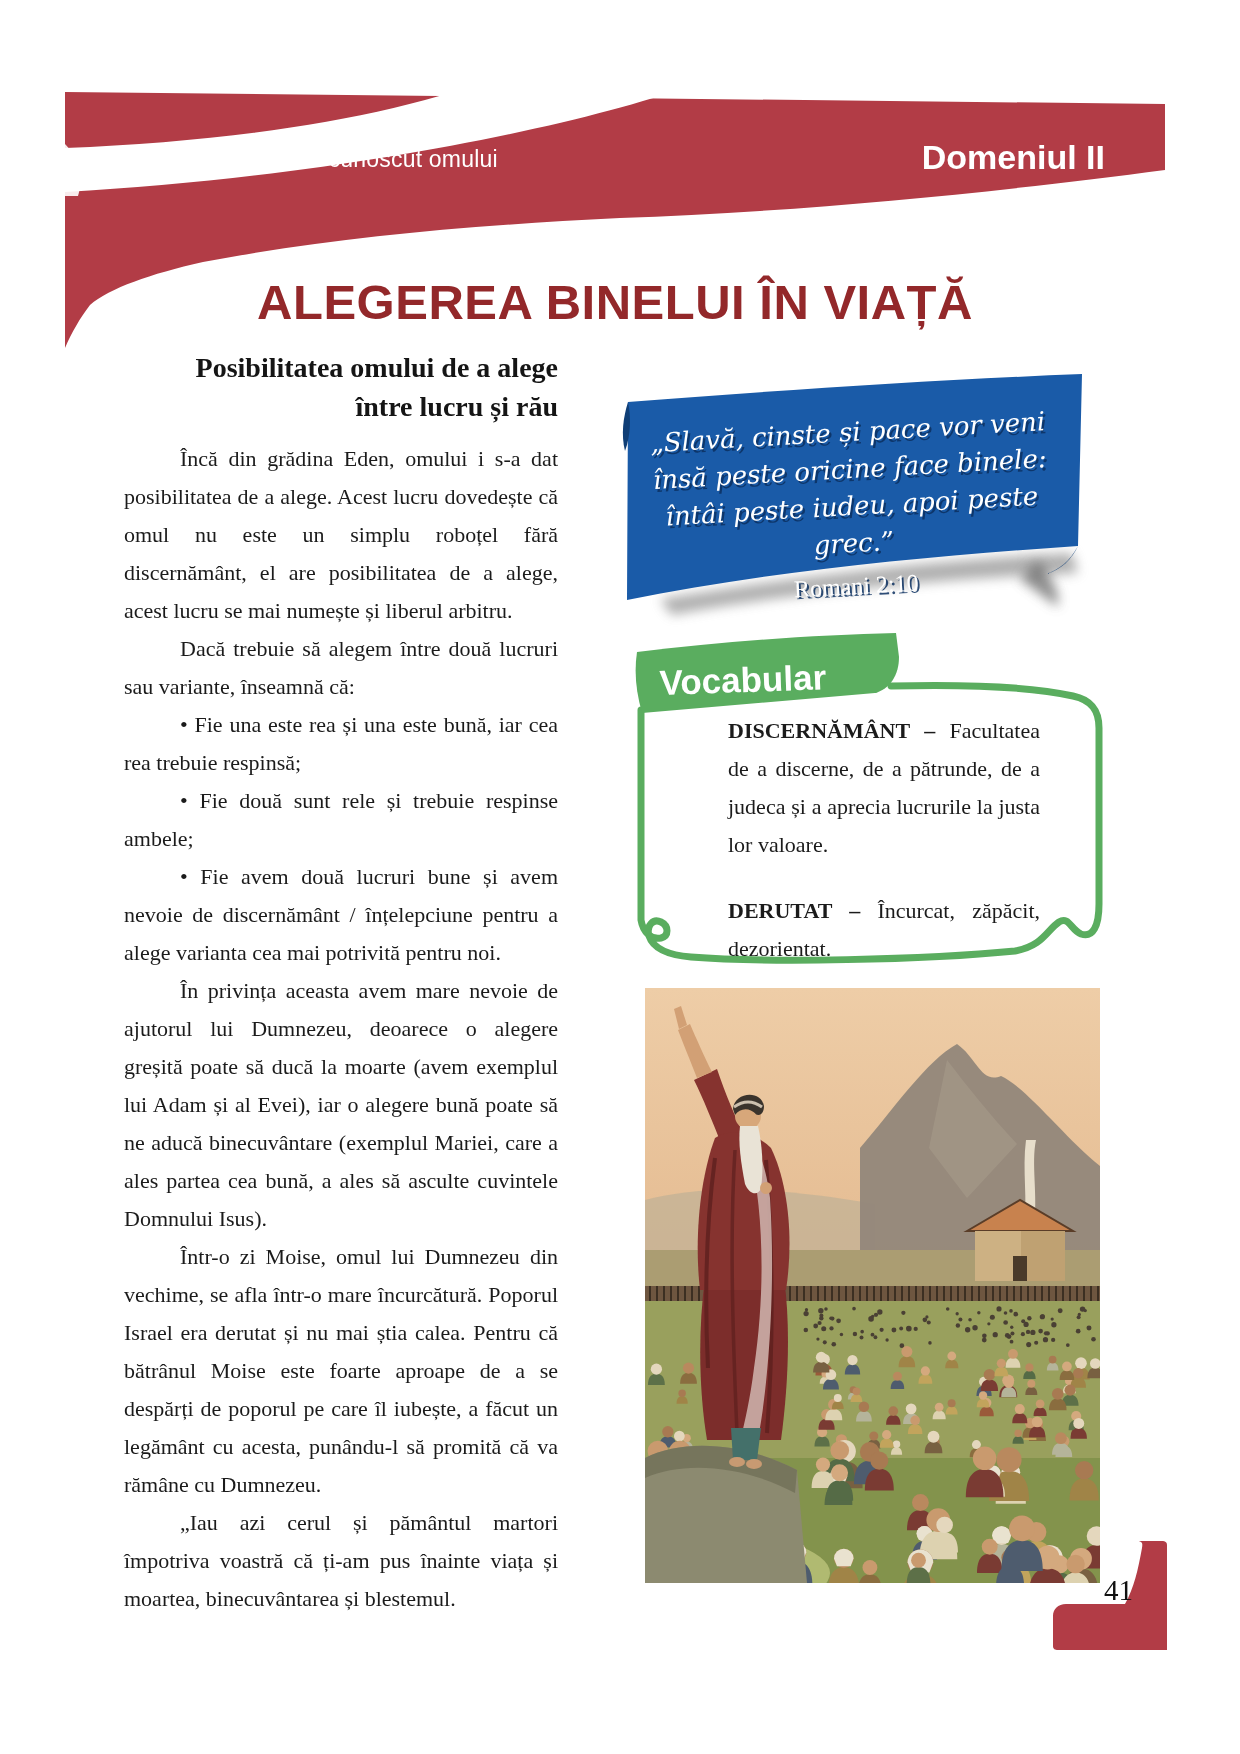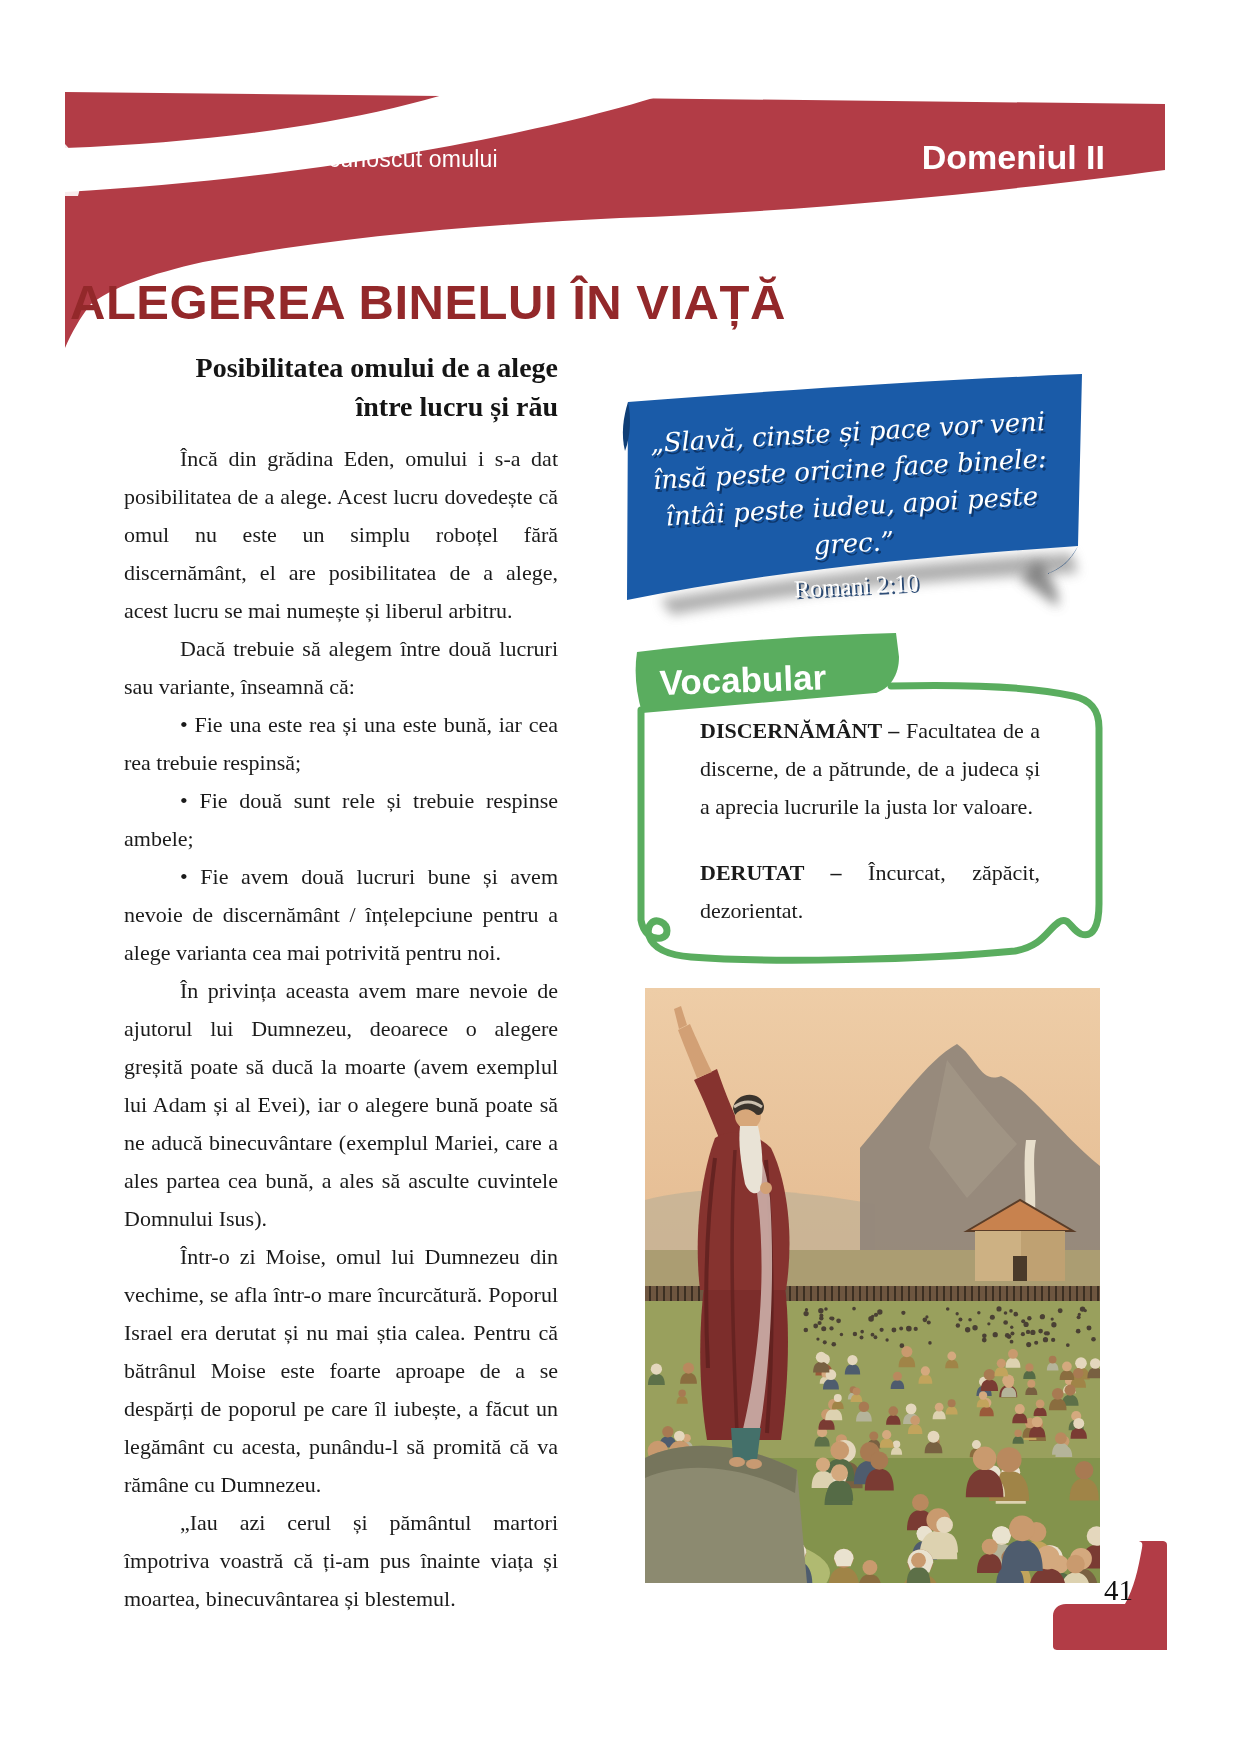--- a/index.html
+++ b/index.html
@@ -7,21 +7,21 @@
         font-family:"Liberation Serif",serif;color:#1b1b1b;}
   .abs{position:absolute;}
 
   
   .chapter-label{left:127px;top:146px;font-family:"Liberation Sans",sans-serif;
     font-size:23px;font-weight:400;color:#ffffff;letter-spacing:.2px;}
   .domain-label{top:138px;right:135px;font-family:"Liberation Sans",sans-serif;
     font-size:34px;font-weight:800;color:#ffffff;}
 
   
-  .lesson-title{left:70px;top:274px;width:1090px;
+  .lesson-title{left:70px;top:274px;width:1090px;text-align:center;
     font-family:"Liberation Sans",sans-serif;font-size:49px;font-weight:800;
     color:#93282a;letter-spacing:.5px;}
 
   
   .subtitle{left:124px;top:348px;width:434px;text-align:right;
     font-size:28px;font-weight:700;line-height:39px;color:#151515;}
   .article{left:124px;top:440px;width:434px;}
   .article p{margin:0;font-size:22px;line-height:38px;text-align:justify;
     text-indent:56px;color:#1b1b1b;}
 
@@ -29,21 +29,21 @@
   .scripture-text{left:648px;top:414px;width:408px;text-align:center;
     transform:rotate(-3.2deg);color:#ffffff;
     font-family:"DejaVu Serif",serif;font-style:italic;font-size:26px;line-height:37px;
     text-shadow:2px 3px 0 rgba(12,48,96,.85);}
   .scripture-ref{display:block;margin-top:6px;font-style:normal;
     font-family:"Liberation Serif",serif;font-size:24px;
     text-shadow:2px 2px 0 rgba(12,48,96,.85);}
 
   
   .vocab-text{left:700px;top:712px;width:340px;}
-  .vocab-entry{font-size:22px;line-height:38px;text-align:justify;color:#1b1b1b;}
+  .vocab-entry{font-size:22px;line-height:38px;text-align:justify;color:#1b1b1b;margin-left:28px;}
   .vocab-entry + .vocab-entry{margin-top:28px;}
   .vocab-term{font-weight:700;}
 
   
   .page-number{left:1071px;top:1574px;width:62px;text-align:right;
     font-size:29px;font-weight:400;color:#111111;}
 </style>
 </head>
 <body>
 

